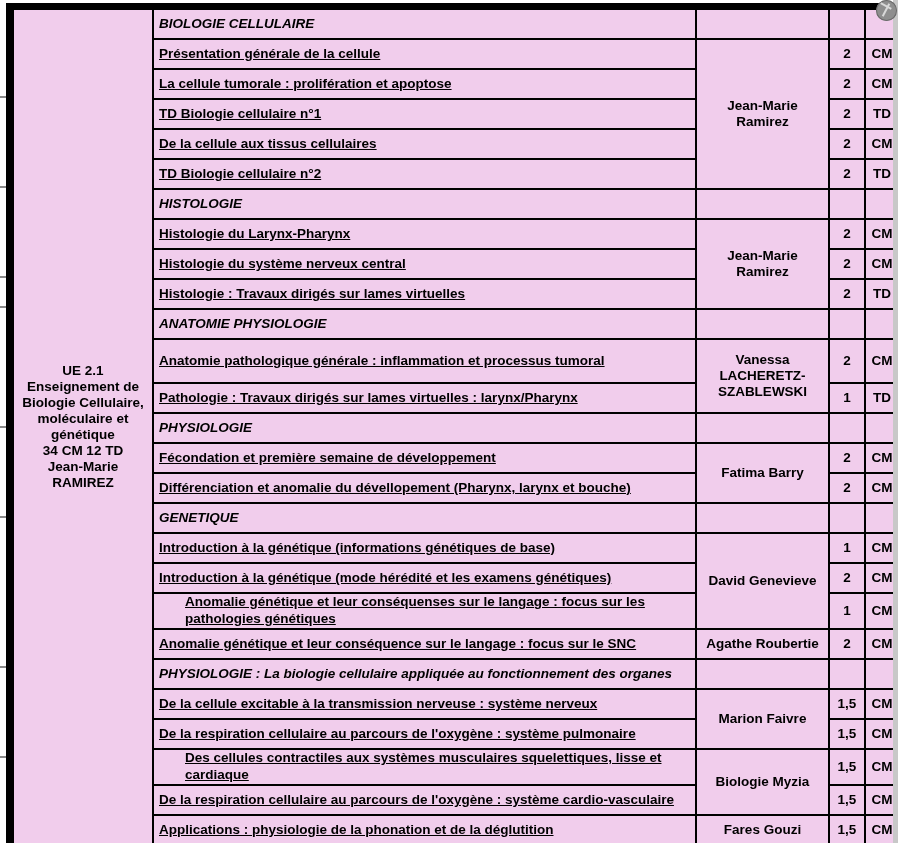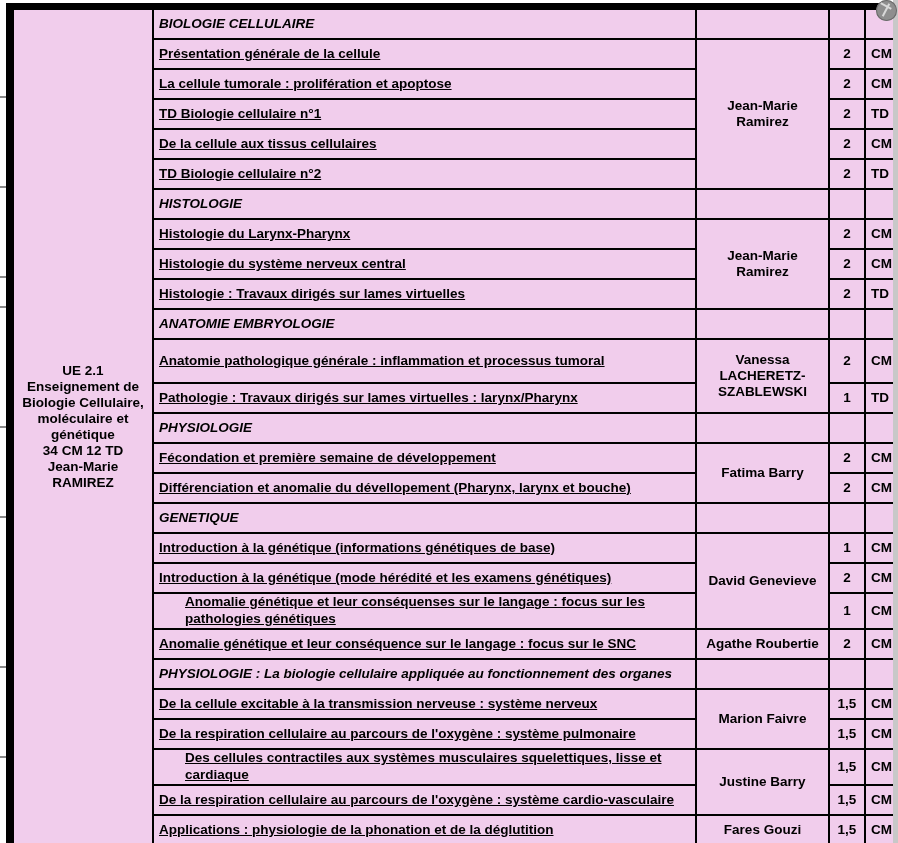--- a/index.html
+++ b/index.html
@@ -93,21 +93,21 @@
     line-height: 1.3;
   }
   td.hrs-cell {
     text-align: center;
     font-size: 13.5px;
     font-weight: bold;
     vertical-align: bottom;
     padding-bottom: 2px;
   }
   td.type-cell {
-    text-align: left;
+    text-align: center;
     font-size: 13px;
     font-weight: bold;
     vertical-align: bottom;
     padding-bottom: 2px;
     margin-left: 28px;
   }
   td.hrs-cell.mid, td.type-cell.mid {
     vertical-align: middle;
     padding-bottom: 0;
   }
@@ -225,21 +225,21 @@
           <td class="hrs-cell">2</td>
           <td class="type-cell">CM</td>
         </tr>
         <tr>
           <td class="title-cell">Histologie : Travaux dirigés sur lames virtuelles</td>
           <td class="hrs-cell">2</td>
           <td class="type-cell">TD</td>
         </tr>
 
         <tr>
-          <td class="section-head">ANATOMIE EMBRYOLOGIE</td>
+          <td class="section-head">ANATOMIE PHYSIOLOGIE</td>
           <td class="blank-cell"></td>
           <td class="blank-cell"></td>
           <td class="blank-cell"></td>
         </tr>
         <tr>
           <td class="title-cell two-line">Anatomie pathologique générale : inflammation et processus tumoral</td>
           <td class="teacher-cell" rowspan="2">Vanessa LACHERETZ-SZABLEWSKI</td>
           <td class="hrs-cell mid">2</td>
           <td class="type-cell mid">CM</td>
         </tr>
@@ -308,21 +308,21 @@
           <td class="hrs-cell">1,5</td>
           <td class="type-cell">CM</td>
         </tr>
         <tr>
           <td class="title-cell">De la respiration cellulaire au parcours de l'oxygène : système pulmonaire</td>
           <td class="hrs-cell">1,5</td>
           <td class="type-cell">CM</td>
         </tr>
         <tr>
           <td class="title-cell clipped">Des cellules contractiles aux systèmes musculaires squelettiques, lisse et cardiaque</td>
-          <td class="teacher-cell" rowspan="2">Justine Barry</td>
+          <td class="teacher-cell" rowspan="2">Biologie Myzia</td>
           <td class="hrs-cell">1,5</td>
           <td class="type-cell">CM</td>
         </tr>
         <tr>
           <td class="title-cell">De la respiration cellulaire au parcours de l'oxygène : système cardio-vasculaire</td>
           <td class="hrs-cell">1,5</td>
           <td class="type-cell">CM</td>
         </tr>
         <tr>
           <td class="title-cell">Applications : physiologie de la phonation et de la déglutition</td>

